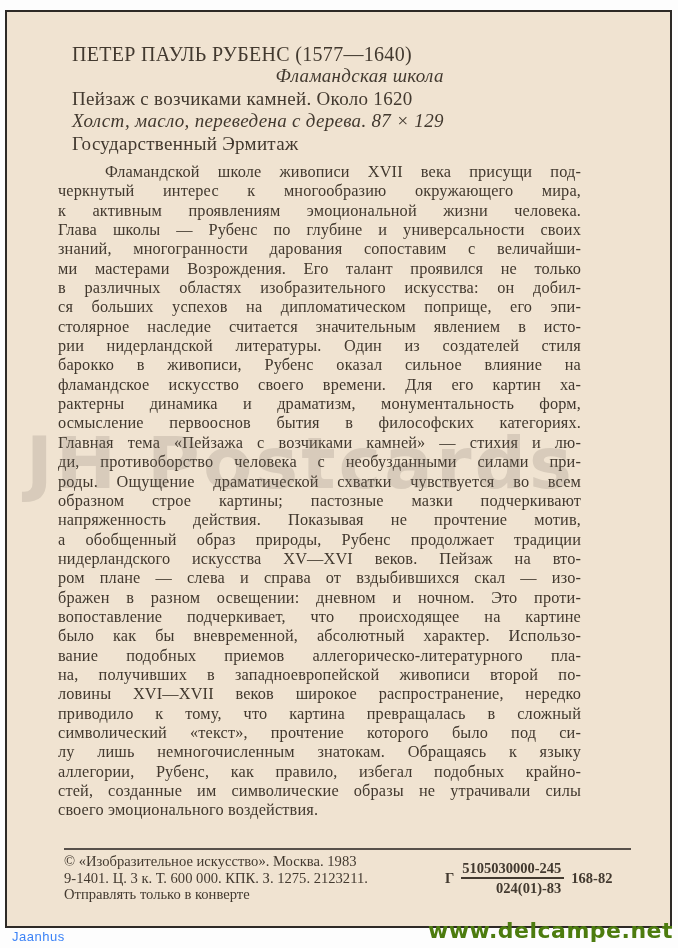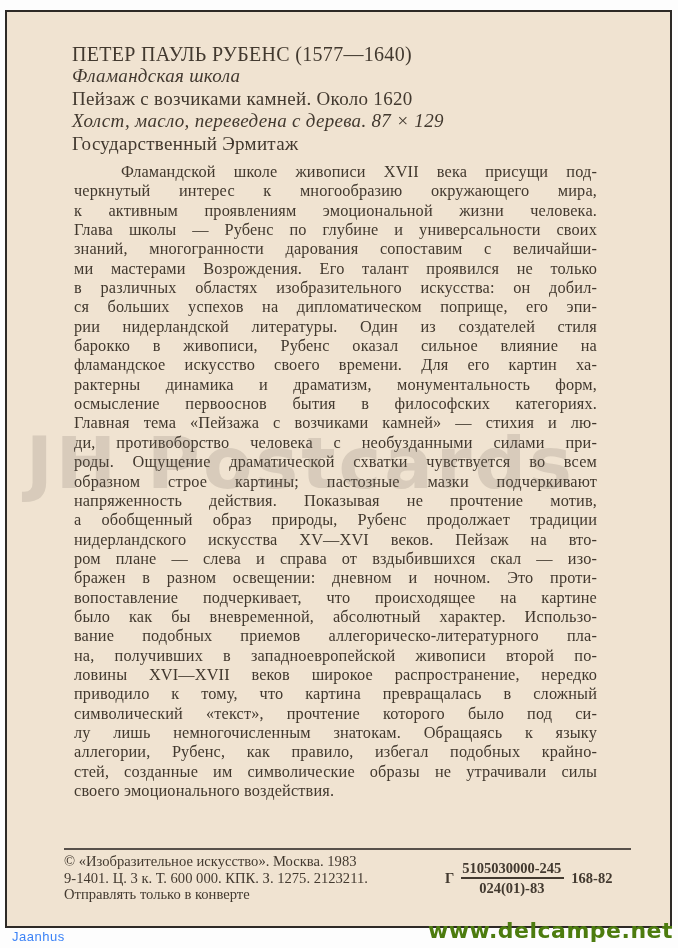--- a/index.html
+++ b/index.html
@@ -13,46 +13,45 @@
     width:667px; height:918px; box-sizing:border-box;
     background:#f0e3d1;
     border:2px solid #2e2a26;
   }
   .card-header {
     position:absolute; left:65px; top:31px;
     color:#42392f; font-size:19px; line-height:22.4px;
     letter-spacing:0.3px; white-space:nowrap;
   }
   .card-header .artist { font-size:20px; }
-  .ital { font-style:italic; }
+  .ital { font-style:italic;text-align:right; }
   .body-block {
     position:absolute; left:51px; top:150px; width:523px;
     color:#41382e; font-size:16.3px; line-height:19.35px;
     letter-spacing:0.15px;
-    margin-left:16px;
   }
   .body-block .line { text-align:justify; text-align-last:justify; }
   .body-block .line.first { text-indent:47px; }
   .body-block .line.last { text-align-last:left; }
   .footer-rule {
     position:absolute; left:57px; top:836px; width:567px; height:0;
     border-top:2px solid #57504a;
   }
   .footer-left {
     position:absolute; left:57px; top:841px;
     color:#42392f; font-size:14.6px; line-height:16.6px;
     white-space:nowrap;
   }
   .catalog {
     position:absolute; left:438px; top:848px;
     display:flex; align-items:center; gap:7px;
     color:#42392f; font-size:14.5px; font-weight:bold;
     white-space:nowrap;
   }
-  .catalog .frac { display:inline-block; text-align:center; line-height:16px; }
+  .catalog .frac { display:inline-block; text-align:right; line-height:16px; }
   .catalog .num { border-bottom:2px solid #42392f; padding:0 3px 1px 1px; }
   .catalog .den { padding:1px 3px 0 1px; }
   .wm-center {
     position:absolute; left:26px; top:421px; width:640px;
     font-family:"DejaVu Sans","Liberation Sans",sans-serif;
     font-size:72px; font-weight:bold; letter-spacing:3px;
     color:rgba(122,112,99,0.20);
     pointer-events:none; white-space:nowrap;
   }
   .wm-jaanhus {
@@ -83,20 +82,21 @@
 
     <div class="body-block">
         <div class="line first">Фламандской школе живописи XVII века присущи под-</div>
         <div class="line">черкнутый интерес к многообразию окружающего мира,</div>
         <div class="line">к активным проявлениям эмоциональной жизни человека.</div>
         <div class="line">Глава школы — Рубенс по глубине и универсальности своих</div>
         <div class="line">знаний, многогранности дарования сопоставим с величайши-</div>
         <div class="line">ми мастерами Возрождения. Его талант проявился не только</div>
         <div class="line">в различных областях изобразительного искусства: он добил-</div>
         <div class="line">ся больших успехов на дипломатическом поприще, его эпи-</div>
+        <div class="line">столярное наследие считается значительным явлением в исто-</div>
         <div class="line">рии нидерландской литературы. Один из создателей стиля</div>
         <div class="line">барокко в живописи, Рубенс оказал сильное влияние на</div>
         <div class="line">фламандское искусство своего времени. Для его картин ха-</div>
         <div class="line">рактерны динамика и драматизм, монументальность форм,</div>
         <div class="line">осмысление первооснов бытия в философских категориях.</div>
         <div class="line">Главная тема «Пейзажа с возчиками камней» — стихия и лю-</div>
         <div class="line">ди, противоборство человека с необузданными силами при-</div>
         <div class="line">роды. Ощущение драматической схватки чувствуется во всем</div>
         <div class="line">образном строе картины; пастозные мазки подчеркивают</div>
         <div class="line">напряженность действия. Показывая не прочтение мотив,</div>

